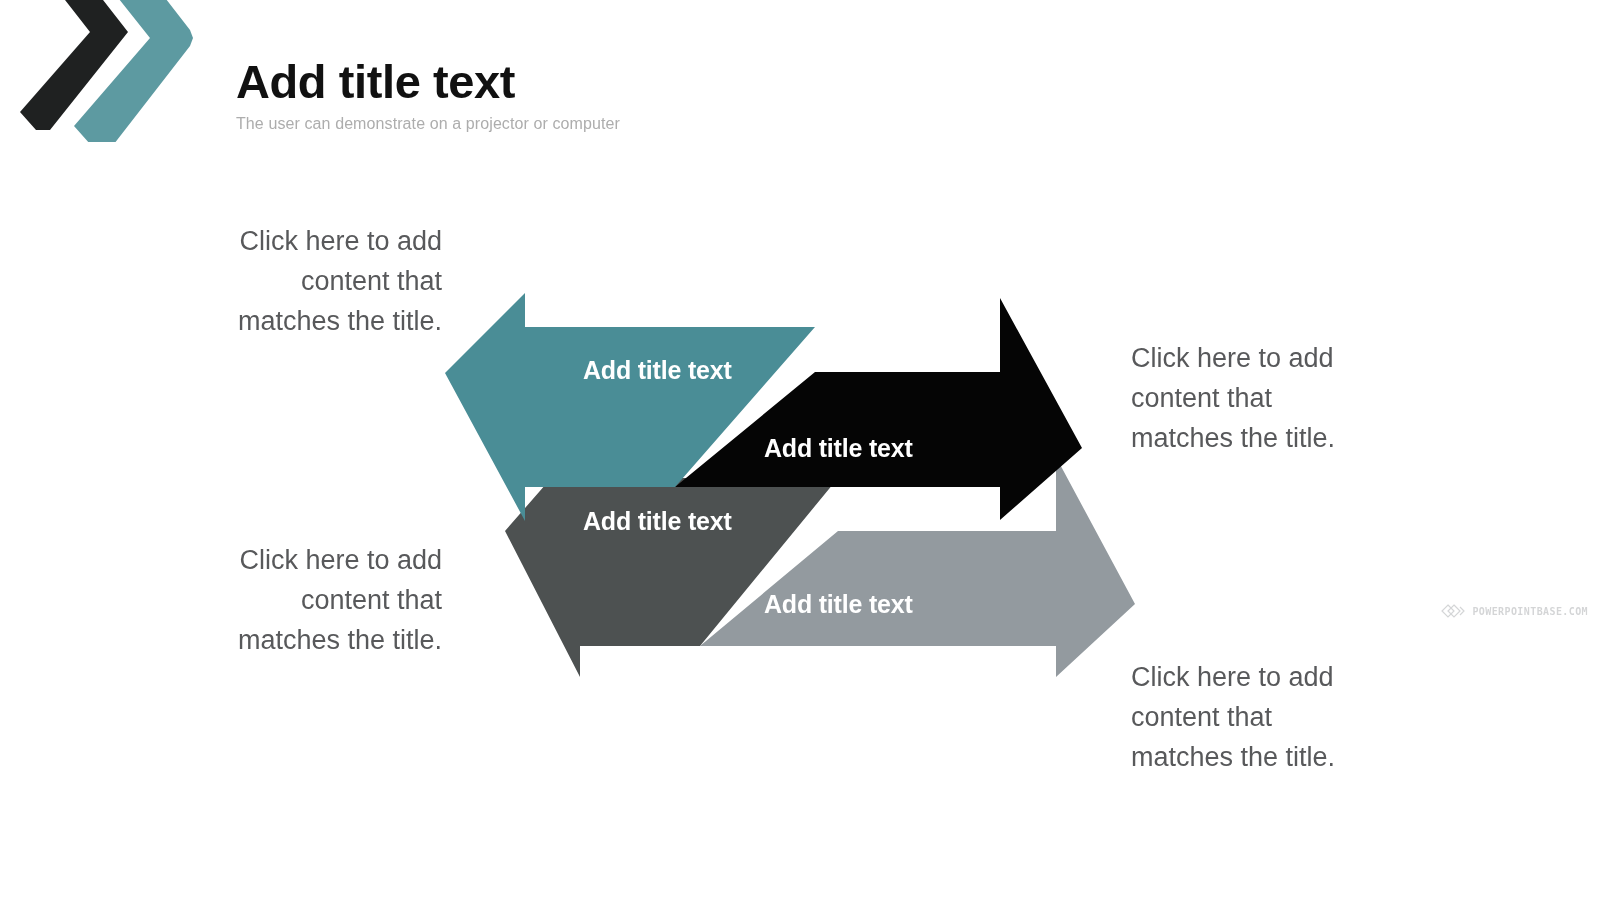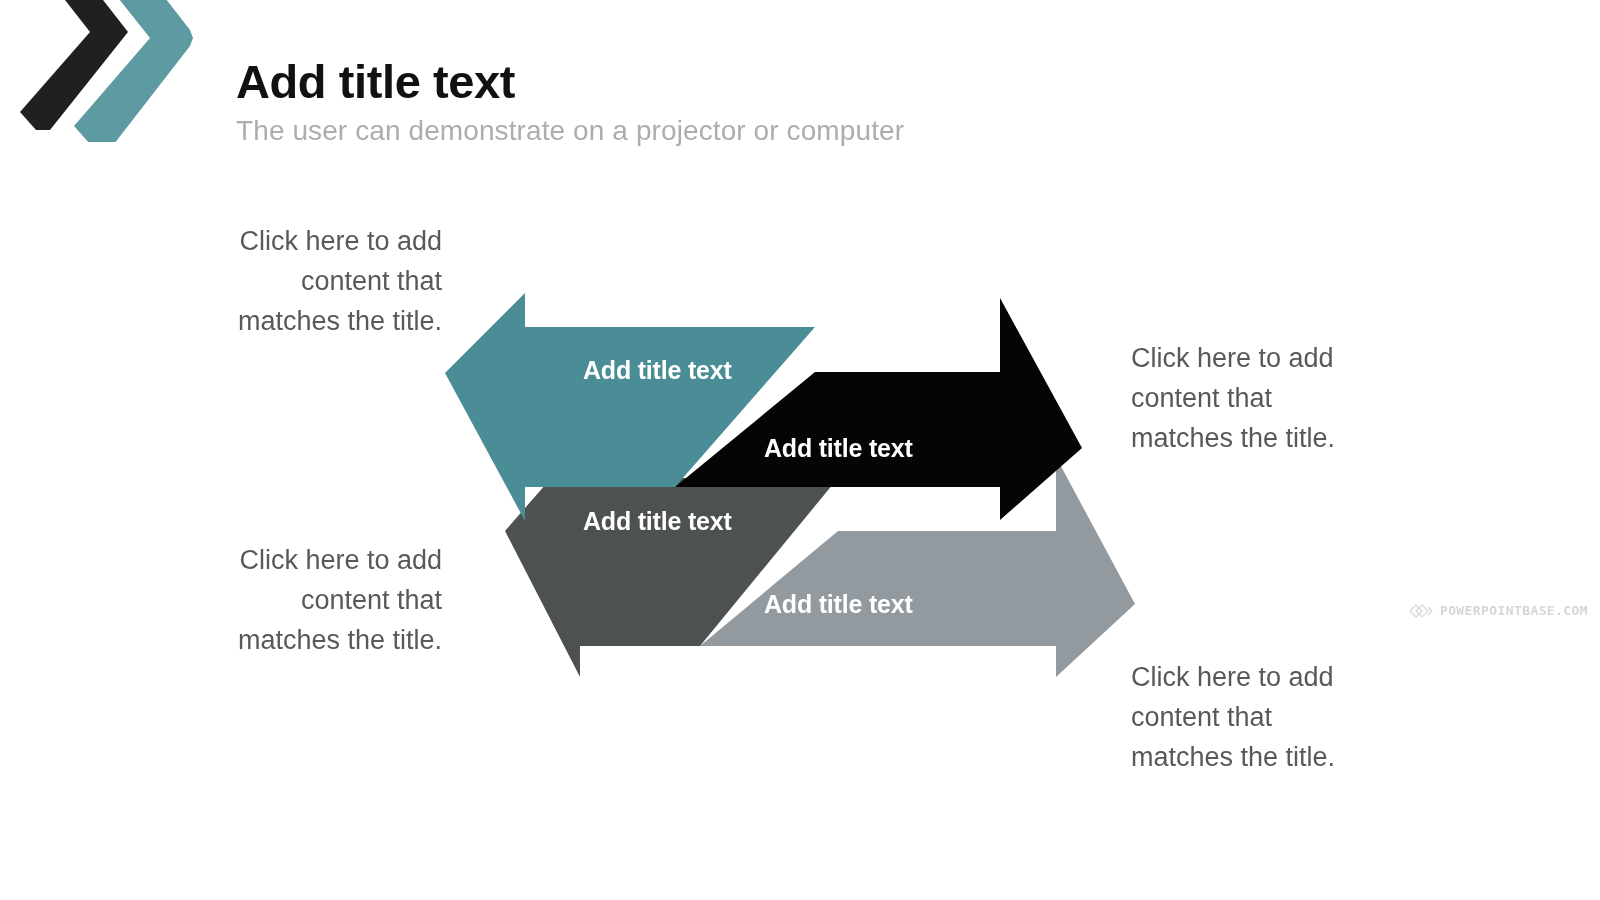--- a/index.html
+++ b/index.html
@@ -27,21 +27,21 @@
   #slide-title {
     font-size:47px;
     font-weight:bold;
     color:#111111;
     letter-spacing:-0.4px;
     line-height:1.02;
     white-space:nowrap;
   }
   #slide-subtitle {
     margin-top:9px;
-    font-size:28px;
+    font-size:16px;
     color:#adadad;
     letter-spacing:0.1px;
     white-space:nowrap;
   }
 
   
   #diagram {
     position:absolute;
     left:0; top:0;
     width:1600px; height:900px;
@@ -67,21 +67,21 @@
   .callout.left-align  { text-align:left; }
 
   
   #watermark {
     position:absolute;
     right:12px; bottom:18px;
     display:flex; align-items:center; gap:5px;
     opacity:0.38;
   }
   #watermark-text {
-    font-size:13px;
+    font-size:10px;
     letter-spacing:0.4px;
     color:#8f9296;
     font-family:"DejaVu Sans Mono", monospace;
     font-weight:bold;
   }
 </style>
 </head>
 <body>
 
 <div id="slide">

